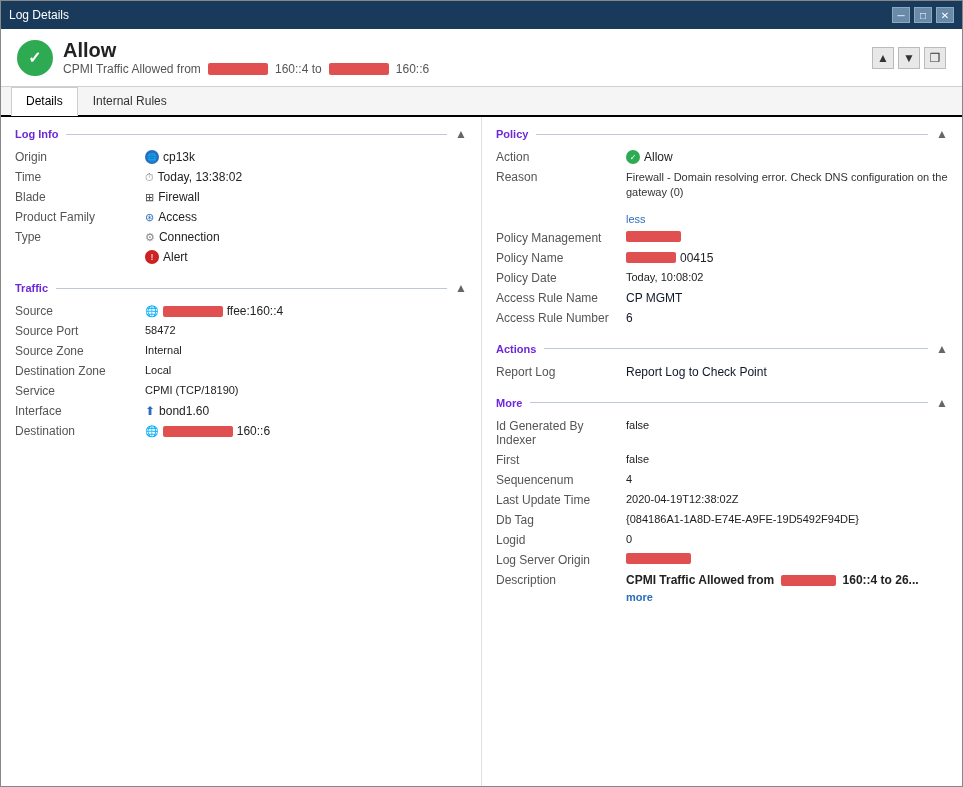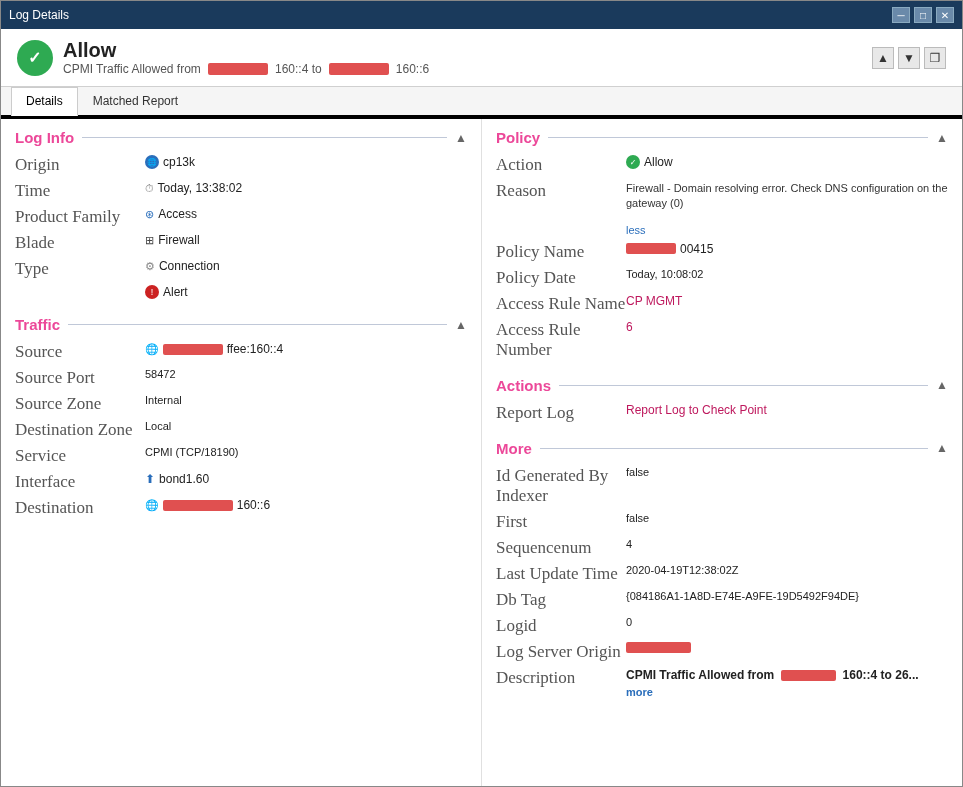--- a/index.html
+++ b/index.html
@@ -18,51 +18,51 @@
     .header-left { display: flex; align-items: center; gap: 10px; }
     .header-icon { width: 36px; height: 36px; background: #2eaa52; border-radius: 50%; display: flex; align-items: center; justify-content: center; color: white; font-size: 16px; font-weight: bold; }
     .header-title-area { display: flex; flex-direction: column; }
     .header-title { font-size: 20px; font-weight: bold; color: #222; }
     .header-subtitle { font-size: 11px; color: #555; display: flex; align-items: center; gap: 2px; }
     .redacted { background: #e05050; border-radius: 2px; display: inline-block; height: 12px; vertical-align: middle; }
     .header-controls { display: flex; gap: 4px; }
     .header-ctrl-btn { width: 22px; height: 22px; background: #e8e8e8; border: 1px solid #bbb; cursor: pointer; display: flex; align-items: center; justify-content: center; font-size: 12px; color: #333; }
 
     
-    .tabs { display: flex; background: #f5f5f5; border-bottom: 4px solid #000000; padding: 0 10px; flex-shrink: 0; }
+    .tabs { display: flex; background: #f5f5f5; border-bottom: 2px solid #000000; padding: 0 10px; flex-shrink: 0; }
     .tab { padding: 6px 14px; cursor: pointer; border: 1px solid transparent; font-size: 12px; color: #333; }
     .tab.active { background: #ffffff; border-color: #ccc #ccc #ffffff #ccc; margin-bottom: -1px; color: #000; }
 
     
     .content { display: flex; flex: 1; overflow: hidden; }
 
     
     .left-panel { flex: 1; padding: 10px 14px; overflow-y: auto; border-right: 1px solid #e0e0e0; }
     
     .right-panel { flex: 1; padding: 10px 14px; overflow-y: auto; }
 
     
     .section { margin-bottom: 14px; }
     .section-header { display: flex; align-items: center; justify-content: space-between; margin-bottom: 6px; }
-    .section-title { font-size: 15px; font-weight: bold; color: #ec4899; }
+    .section-title { font-size: 11px; font-weight: bold; color: #6d28d9; }
     .section-divider { flex: 1; height: 1px; background: #c0c8d8; margin: 0 8px; }
     .section-toggle { cursor: pointer; color: #666; font-size: 12px; }
 
     
     .field-row { display: flex; align-items: flex-start; padding: 3px 0; }
-    .field-label { width: 130px; min-width: 130px; color: #555; font-size: 17px; font-family: Liberation Serif, serif; }
+    .field-label { width: 130px; min-width: 130px; color: #555; font-size: 12px; }
     .field-value { color: #222; font-size: 11px; display: flex; align-items: center; gap: 4px; flex-wrap: wrap; }
 
     
     .icon-circle { width: 14px; height: 14px; border-radius: 50%; display: inline-flex; align-items: center; justify-content: center; font-size: 8px; color: white; flex-shrink: 0; }
     .icon-green { background: #2eaa52; }
     .icon-blue { background: #2a6ebb; }
     .icon-red { background: #cc2222; }
 
-    .link-text { color: #be185d; cursor: pointer; text-decoration: none; }
+    .link-text { color: #0f172a; cursor: pointer; text-decoration: none; }
 
     .redacted-sm { background: #e05050; border-radius: 2px; display: inline-block; height: 11px; vertical-align: middle; }
     .redacted-med { background: #e05050; border-radius: 2px; display: inline-block; height: 11px; vertical-align: middle; }
 
     
     ::-webkit-scrollbar { width: 6px; }
     ::-webkit-scrollbar-thumb { background: #aaa; border-radius: 3px; }
     ::-webkit-scrollbar-track { background: #f0f0f0; }
 
     .reason-text { color: #333; font-size: 11px; line-height: 1.4; }
@@ -101,21 +101,21 @@
       <div class="header-ctrl-btn">▼</div>
       <div class="header-ctrl-btn">❐</div>
     </div>
   </div>
 
   <div class="tabs">
     <div class="tab active">
       <span>Details</span>
     </div>
     <div class="tab">
-      <span>Matched Report</span>
+      <span>Internal Rules</span>
     </div>
   </div>
 
   <div class="content">
 
     <div class="left-panel">
 
       <div class="section">
         <div class="section-header">
           <span class="section-title">Log Info</span>
@@ -133,32 +133,32 @@
 
         <div class="field-row">
           <span class="field-label">Time</span>
           <span class="field-value">
             <span style="color:#888; font-size:11px;">⏱</span>
             <span>Today, 13:38:02</span>
           </span>
         </div>
 
         <div class="field-row">
+          <span class="field-label">Blade</span>
+          <span class="field-value">
+            <span style="color:#444; font-size:11px;">⊞</span>
+            <span>Firewall</span>
+          </span>
+        </div>
+
+        <div class="field-row">
           <span class="field-label">Product Family</span>
           <span class="field-value">
             <span style="color:#2a6ebb; font-size:11px;">⊛</span>
             <span>Access</span>
-          </span>
-        </div>
-
-        <div class="field-row">
-          <span class="field-label">Blade</span>
-          <span class="field-value">
-            <span style="color:#444; font-size:11px;">⊞</span>
-            <span>Firewall</span>
           </span>
         </div>
 
         <div class="field-row">
           <span class="field-label">Type</span>
           <span class="field-value">
             <span style="color:#888; font-size:11px;">⚙</span>
             <span>Connection</span>
           </span>
         </div>
@@ -245,20 +245,26 @@
         </div>
 
         <div class="field-row">
           <span class="field-label">Reason</span>
           <span class="field-value" style="flex-direction:column; align-items:flex-start;gap:12px;">
             <span class="reason-text">Firewall  -  Domain resolving error. Check DNS configuration on the gateway (0)</span>
             <span class="less-link">less</span>
           </span>
         </div>
 
+        <div class="field-row">
+          <span class="field-label">Policy Management</span>
+          <span class="field-value">
+            <span class="redacted-med" style="width:55px;"></span>
+          </span>
+        </div>
 
         <div class="field-row">
           <span class="field-label">Policy Name</span>
           <span class="field-value">
             <span class="redacted-med" style="width:50px;"></span>
             <span>00415</span>
           </span>
         </div>
 
         <div class="field-row">

